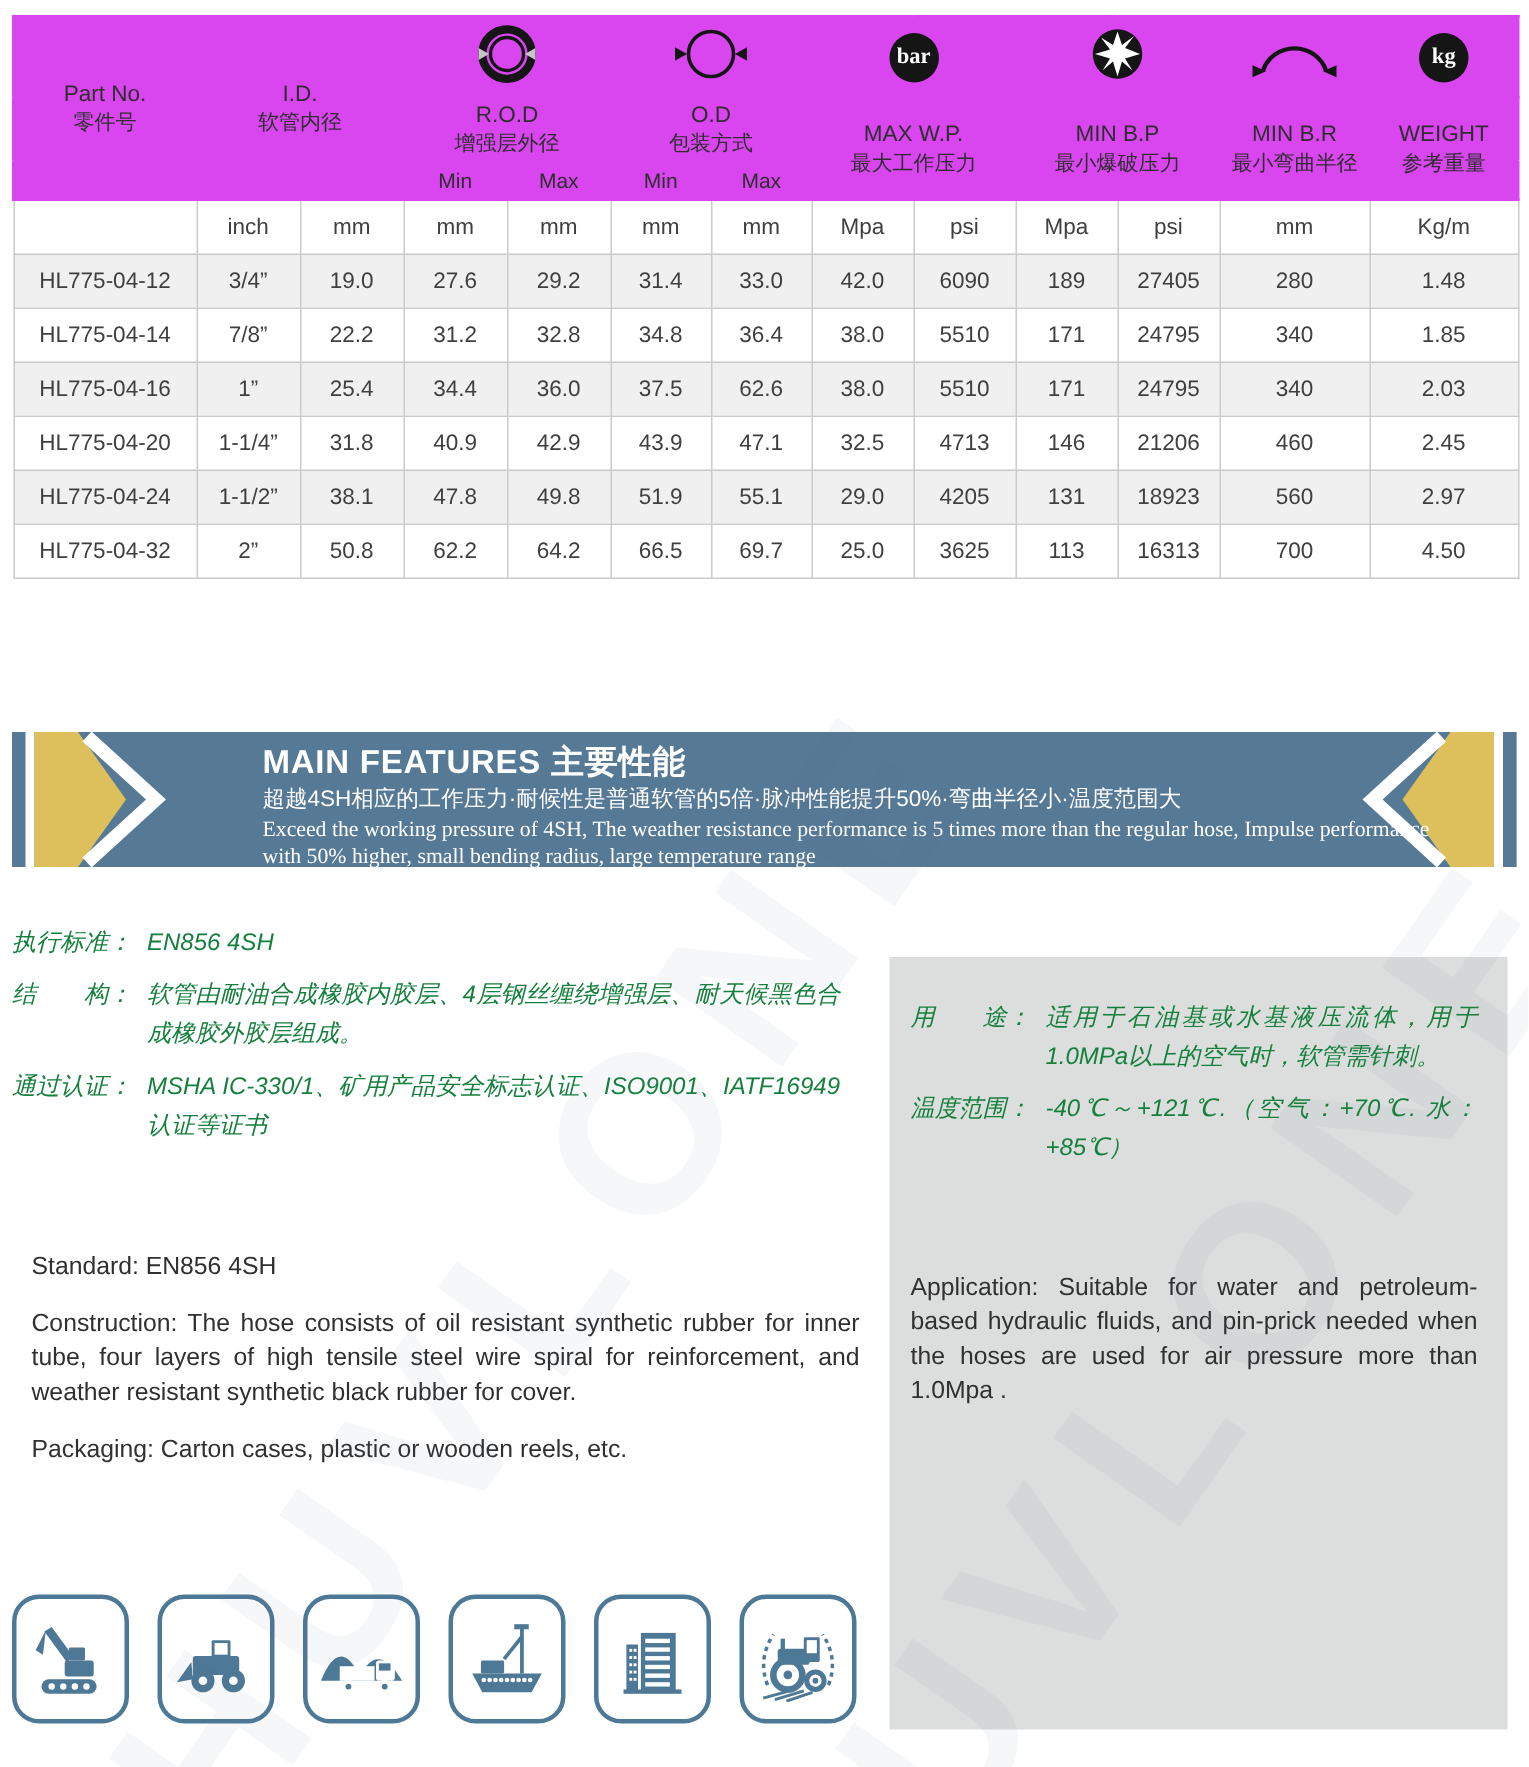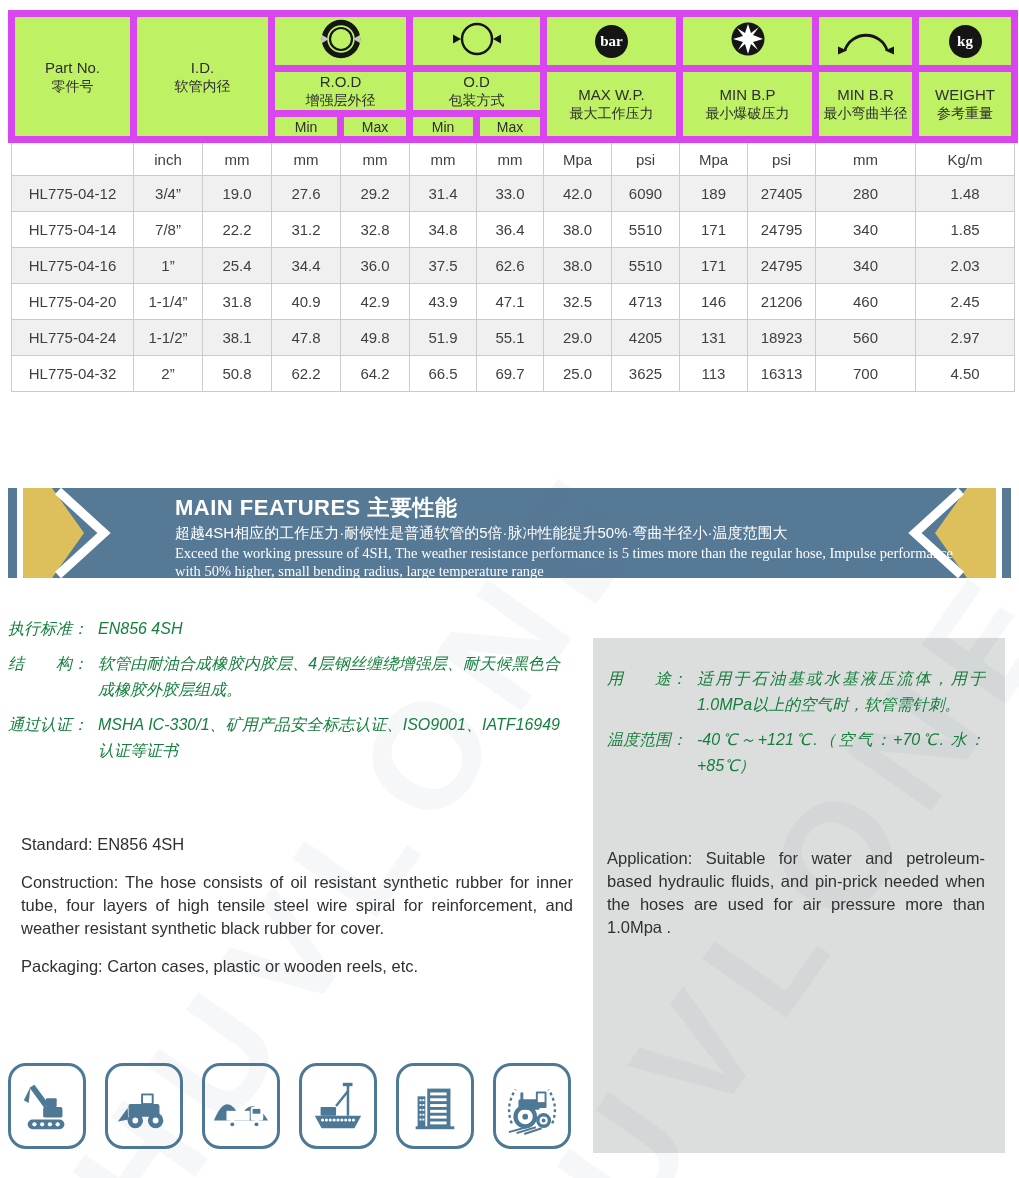--- a/index.html
+++ b/index.html
@@ -8,21 +8,21 @@
           font-family:"Liberation Sans", sans-serif; color:#3a3a3a; }
 
   
   .wm { position:absolute; font-weight:bold; font-size:150px; letter-spacing:22px;
         color:rgba(90,105,120,0.055); transform:rotate(-55deg); white-space:nowrap;
         pointer-events:none; z-index:5; }
 
   
   table.spec { position:absolute; left:8px; top:10px; width:1003px; border-collapse:collapse;
                table-layout:fixed; text-align:center; }
-  table.spec thead th { background:#bef264; border:7px solid #d946ef; font-weight:normal;
+  table.spec thead th { background:#d946ef; border:2px solid #d946ef; font-weight:normal;
                         color:#2e2e2e; vertical-align:middle; }
   table.spec .h-en { font-size:15px; line-height:19px; }
   table.spec .h-zh { font-size:14px; line-height:19px; }
   tr.icon-row   { height:54px; }
   tr.label-row  { height:42px; }
   tr.minmax-row { height:26px; }
   tr.minmax-row th { font-size:14px; }
   table.spec tbody td { border:1px solid #cbcbcb; font-size:15px; color:#3f3f3f;
                         vertical-align:middle; background:#ffffff; }
   tr.units-row { height:36px; }

